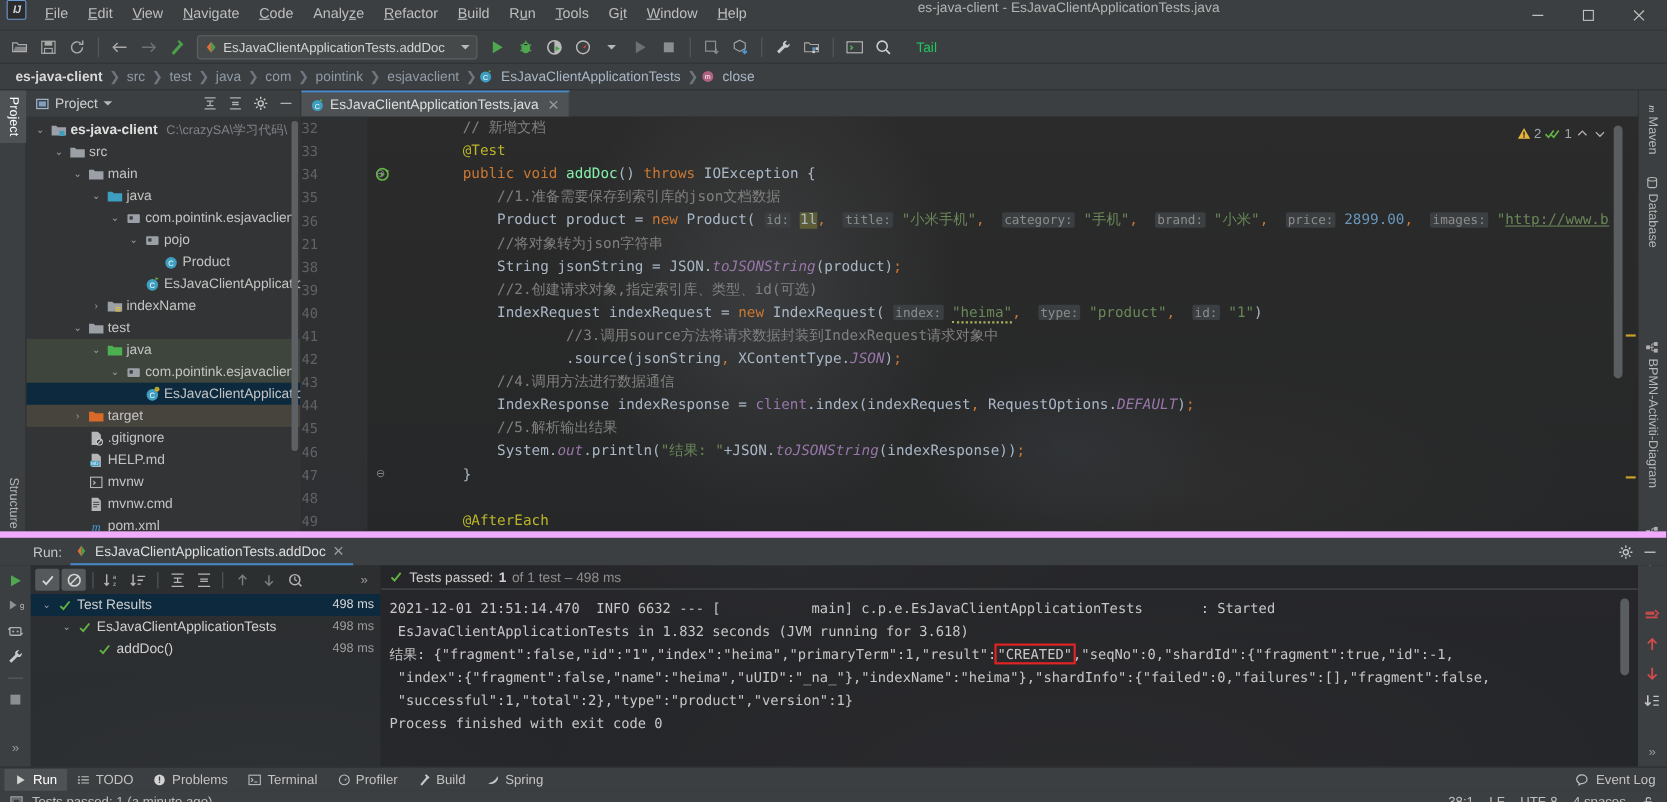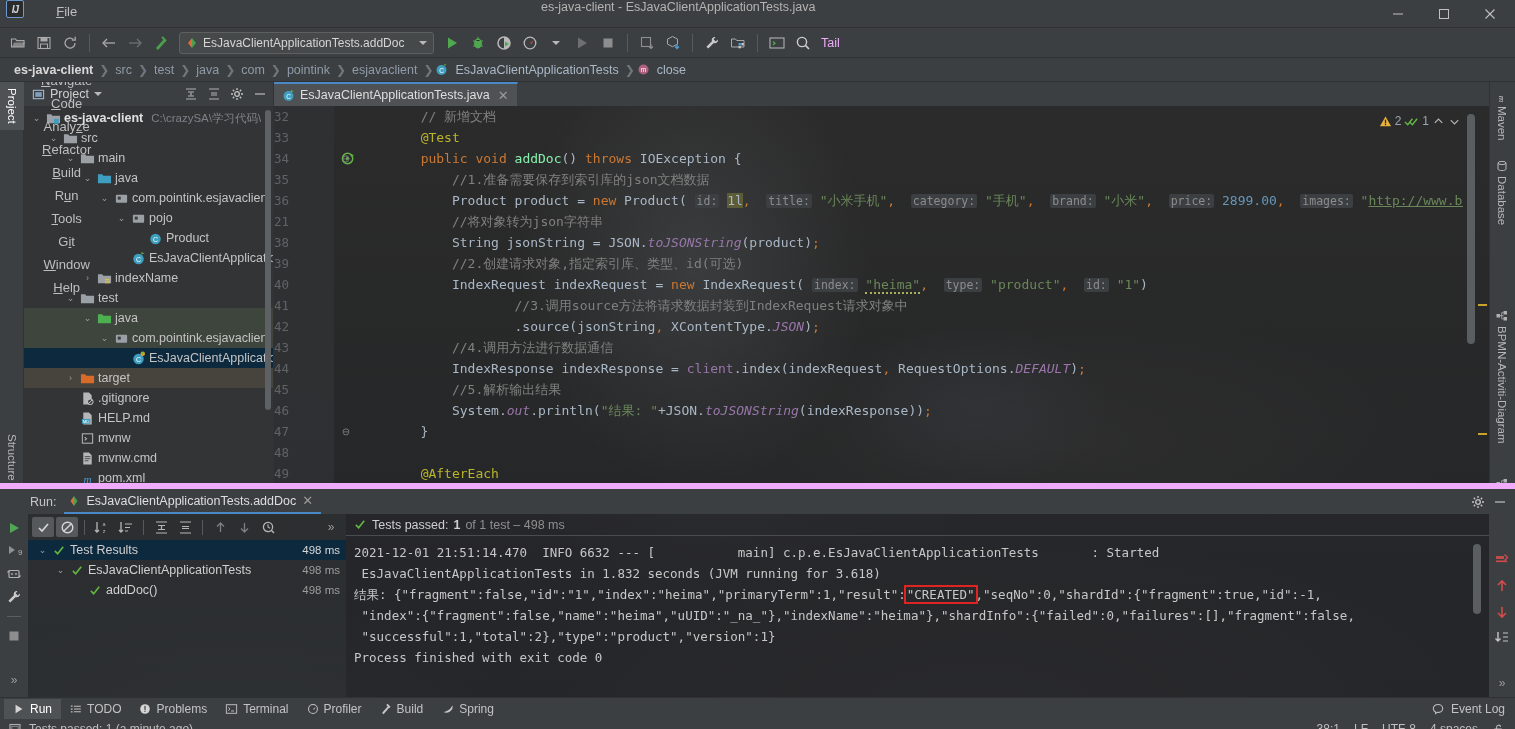--- a/index.html
+++ b/index.html
@@ -44,21 +44,21 @@
     border-bottom:1px solid #323232;
   }
   .ij-logo {
     width:18px; height:18px; margin:0 8px 0 6px;
     border:1px solid #6b9bd2; border-radius:2px;
     background:#2b2b2b; color:#c9d3de;
     font-size:10px; font-weight:bold; font-style:italic;
     display:flex; align-items:center; justify-content:center;
     letter-spacing:-1px;
   }
-  .menu { display:flex; align-items:center; gap:0;flex-direction:column; }
+  .menu { display:flex; align-items:center; gap:0; }
   .menu-item {
     padding:4px 9px; font-size:13px; color:#bfbfbf; cursor:default; white-space:nowrap;
   }
   .menu-item u { text-decoration:underline; }
   .win-title {
     flex:1; text-align:center; font-size:12.5px; color:#b3b3b3;
     padding-right:120px; white-space:nowrap; overflow:hidden;
   }
   .wbtns { display:flex; align-items:center; gap:0; margin-right:2px; }
   .wbtn { width:46px; height:27px; display:flex; align-items:center; justify-content:center; color:#c0c0c0; }
@@ -71,21 +71,21 @@
   }
   .tb { width:24px; height:22px; display:flex; align-items:center; justify-content:center; border-radius:2px; }
   .tb svg { display:block; }
   .tb-sep { width:1px; height:18px; background:#565a5c; margin:0 5px; }
   .runconfig {
     height:22px; min-width:255px; border:1px solid #5e6060; border-radius:3px;
     background:#45494a; display:flex; align-items:center; gap:5px; padding:0 6px; margin:0 4px;
   }
   .runconfig .label { font-size:12px; color:#d5d5d5; flex:1; white-space:nowrap; }
   .caret { width:0;height:0;border-left:4px solid transparent;border-right:4px solid transparent;border-top:4px solid #b8b8b8; }
-  .tail-txt { font-size:12.5px; color:#f0abfc; margin-left:4px; }
+  .tail-txt { font-size:12.5px; color:#22c55e; margin-left:16px; }
 
   
   .crumbs {
     position:relative; z-index:3;
     height:24px; background:#3c3f41; display:flex; align-items:center;
     padding-left:10px; gap:0; font-size:12.5px; border-bottom:1px solid #2f3133;
   }
   .crumb { color:#a9b7c6; padding:0 4px; white-space:nowrap; }
   .crumb.strong { color:#d8d8d8; font-weight:bold; }
   .crumb.dim { color:#8f9ba8; }

